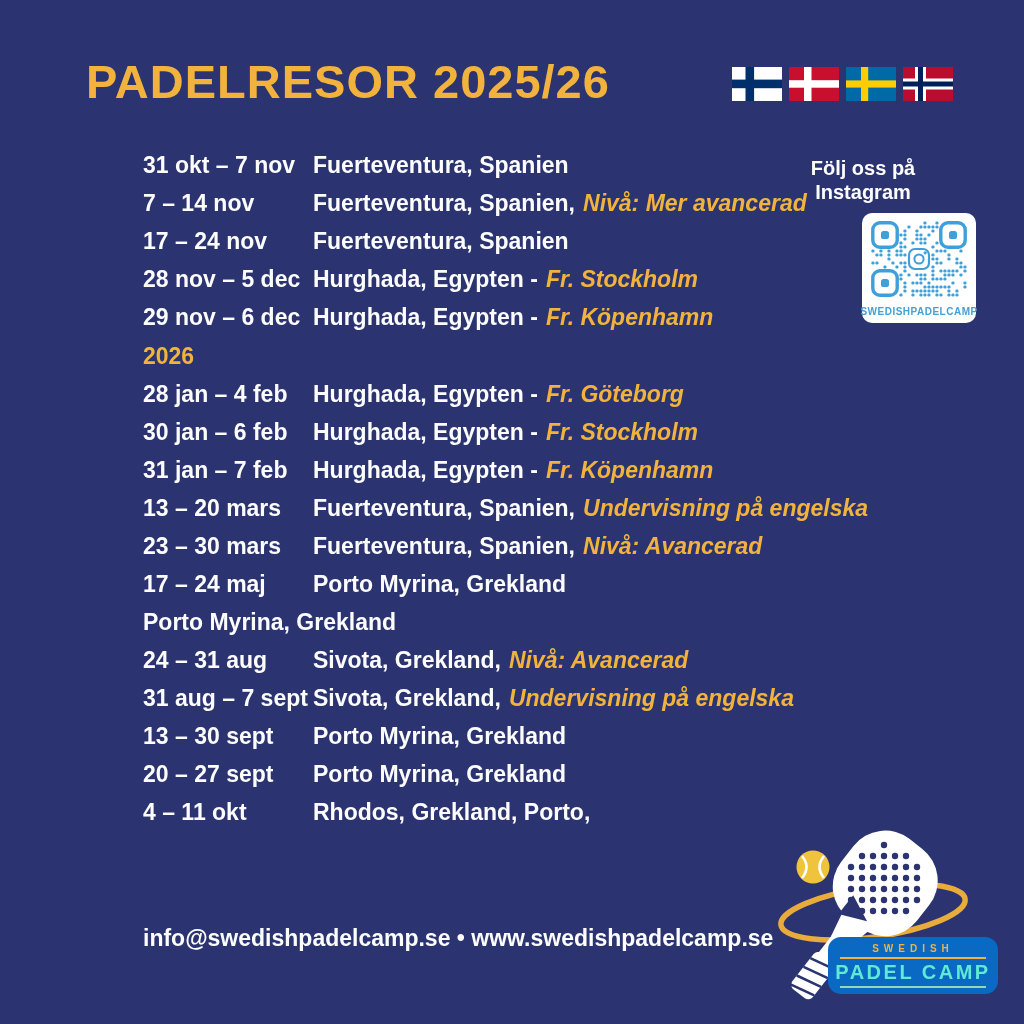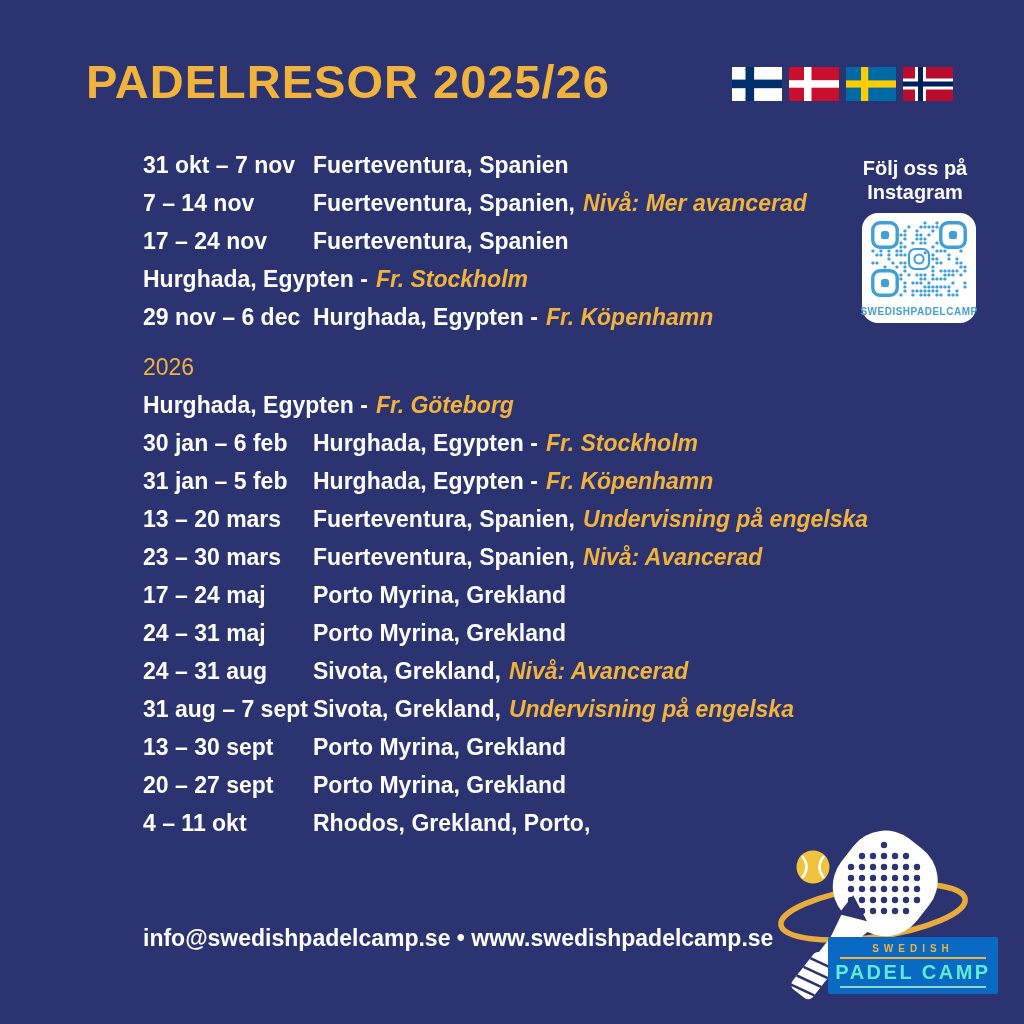--- a/index.html
+++ b/index.html
@@ -22,38 +22,38 @@
     font-size:47px;font-weight:800;letter-spacing:1px;color:var(--gold);
     white-space:nowrap;
   }
   .flags{position:absolute;left:732px;top:67px;display:flex;gap:7px;}
   .flag{width:50px;height:34px;display:block;}
 
   .schedule{position:absolute;left:143px;top:146px;width:740px;}
   .row{display:flex;align-items:center;height:38px;color:#fdfdfd;font-size:23px;font-weight:700;white-space:nowrap;}
   .row .date{width:170px;flex:none;}
   .row .note{color:var(--gold);font-style:italic;margin-left:8px;}
-  .year-header{display:flex;align-items:center;height:38px;margin-top:12px;color:var(--gold);font-size:23px;font-weight:400;}
+  .year-header{display:flex;align-items:center;height:38px;margin-top:1px;color:var(--gold);font-size:23px;font-weight:700;}
 
   .follow{
-    position:absolute;left:840px;top:156px;width:150px;text-align:center;
+    position:absolute;left:788px;top:156px;width:150px;text-align:center;
     color:#fdfdfd;font-size:20px;font-weight:700;line-height:24px;
   }
   .qr-card{
     position:absolute;left:862px;top:213px;width:114px;height:110px;
-    background:#ffffff;border-radius:16px;box-sizing:border-box;
+    background:#ffffff;border-radius:10px;box-sizing:border-box;
     display:flex;flex-direction:column;align-items:center;justify-content:space-between;
     padding:8px 0 6px;
   }
   .qr-handle{font-size:10px;font-weight:700;color:#45a0d6;letter-spacing:.5px;}
 
   .logo-art{position:absolute;left:770px;top:820px;width:254px;height:204px;}
   .logo-box{
     position:absolute;left:828px;top:937px;width:170px;height:57px;
-    background:var(--boxblue);border-radius:2px;box-sizing:border-box;
+    background:var(--boxblue);border-radius:13px;box-sizing:border-box;
     text-align:center;padding-top:6px;
   }
   .logo-top{font-size:10px;font-weight:700;color:var(--gold);letter-spacing:5px;}
   .hr-gold{height:2px;background:var(--gold);margin:3px 12px 2px;}
   .logo-bottom{font-size:20px;font-weight:800;color:#5eead4;letter-spacing:2.5px;}
   .hr-teal{height:2px;background:var(--teal);margin:2px 12px 0;}
 
   .footer{
     position:absolute;left:143px;top:925px;
     color:#fdfdfd;font-size:23px;font-weight:700;white-space:nowrap;
@@ -100,61 +100,62 @@
         <div class="row">
           <span class="date">7 – 14 nov</span>
           <span>Fuerteventura, Spanien,</span>
           <span class="note">Nivå: Mer avancerad</span>
         </div>
         <div class="row">
           <span class="date">17 – 24 nov</span>
           <span>Fuerteventura, Spanien</span>
         </div>
         <div class="row">
+          <span class="date">28 nov – 5 dec</span>
           <span>Hurghada, Egypten -</span>
           <span class="note">Fr. Stockholm</span>
         </div>
         <div class="row">
           <span class="date">29 nov – 6 dec</span>
           <span>Hurghada, Egypten -</span>
           <span class="note">Fr. Köpenhamn</span>
         </div>
       </div>
     <div class="year-header">2026</div>
     <div id="rows-2026">
         <div class="row">
+          <span class="date">28 jan – 4 feb</span>
           <span>Hurghada, Egypten -</span>
           <span class="note">Fr. Göteborg</span>
         </div>
         <div class="row">
           <span class="date">30 jan – 6 feb</span>
           <span>Hurghada, Egypten -</span>
           <span class="note">Fr. Stockholm</span>
         </div>
         <div class="row">
-          <span class="date">31 jan – 5 feb</span>
+          <span class="date">31 jan – 7 feb</span>
           <span>Hurghada, Egypten -</span>
           <span class="note">Fr. Köpenhamn</span>
         </div>
         <div class="row">
           <span class="date">13 – 20 mars</span>
           <span>Fuerteventura, Spanien,</span>
           <span class="note">Undervisning på engelska</span>
         </div>
         <div class="row">
           <span class="date">23 – 30 mars</span>
           <span>Fuerteventura, Spanien,</span>
           <span class="note">Nivå: Avancerad</span>
         </div>
         <div class="row">
           <span class="date">17 – 24 maj</span>
           <span>Porto Myrina, Grekland</span>
         </div>
         <div class="row">
-          <span class="date">24 – 31 maj</span>
           <span>Porto Myrina, Grekland</span>
         </div>
         <div class="row">
           <span class="date">24 – 31 aug</span>
           <span>Sivota, Grekland,</span>
           <span class="note">Nivå: Avancerad</span>
         </div>
         <div class="row">
           <span class="date">31 aug – 7 sept</span>
           <span>Sivota, Grekland,</span>

